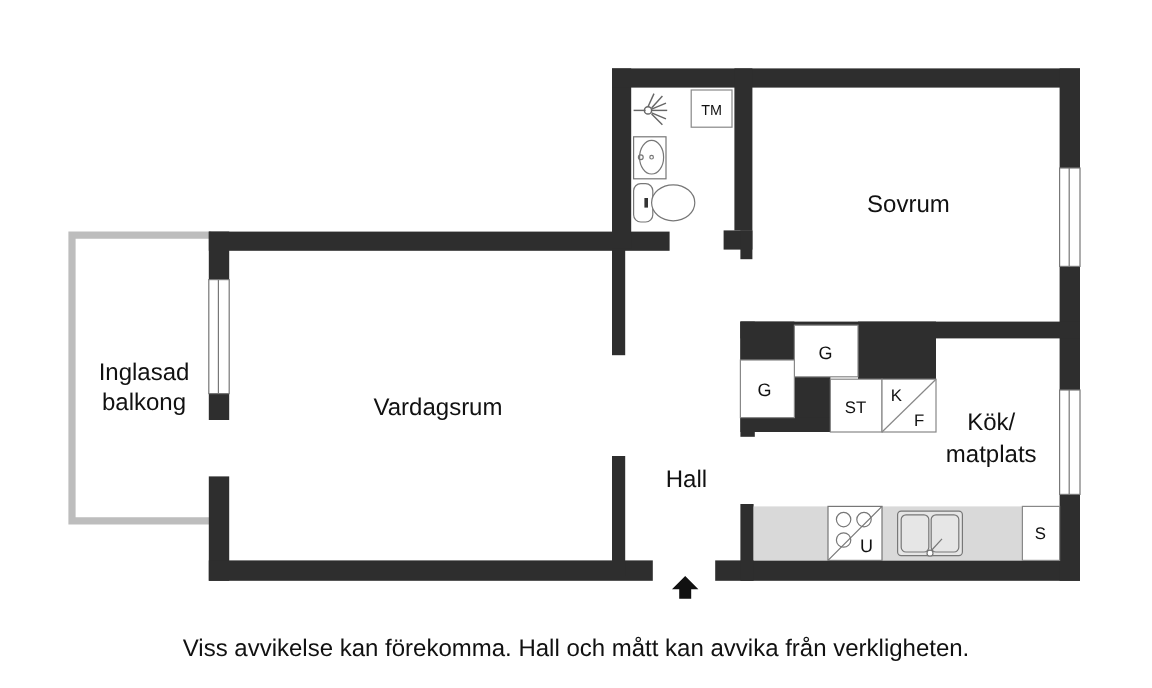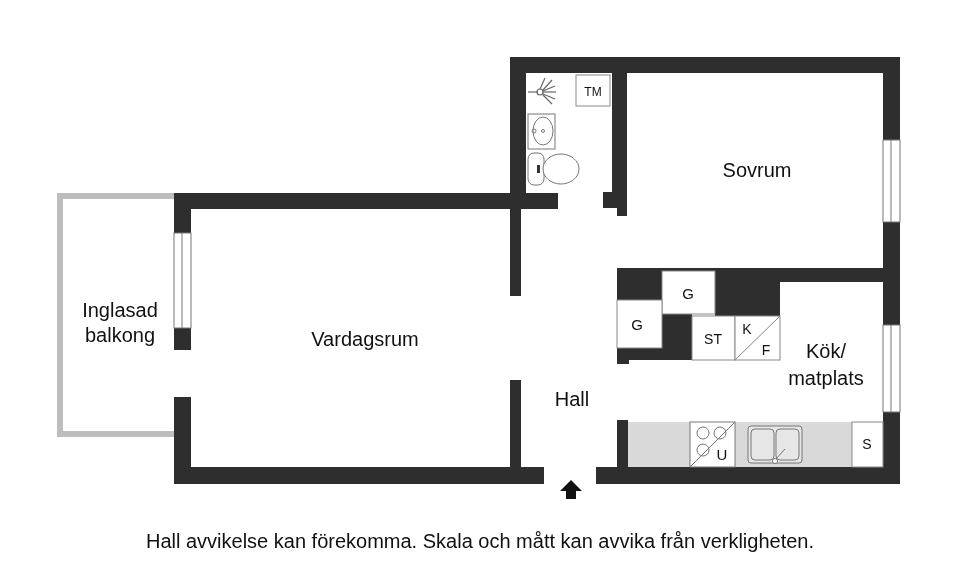--- a/index.html
+++ b/index.html
@@ -123,13 +123,13 @@
 
   <text class="lbl" x="757" y="177" font-size="20" text-anchor="middle">Sovrum</text>
   <text class="lbl" x="120" y="317" font-size="20" text-anchor="middle">Inglasad</text>
   <text class="lbl" x="120" y="342" font-size="20" text-anchor="middle">balkong</text>
   <text class="lbl" x="365" y="346" font-size="20" text-anchor="middle">Vardagsrum</text>
   <text class="lbl" x="572" y="406" font-size="20" text-anchor="middle">Hall</text>
   <text class="lbl" x="826" y="358" font-size="20" text-anchor="middle">Kök/</text>
   <text class="lbl" x="826" y="385" font-size="20" text-anchor="middle">matplats</text>
 </svg>
 
-<div class="caption">Hall avvikelse kan förekomma. Skala och mått kan avvika från verkligheten.</div>
+<div class="caption">Viss avvikelse kan förekomma. Hall och mått kan avvika från verkligheten.</div>
 
 </body></html>

